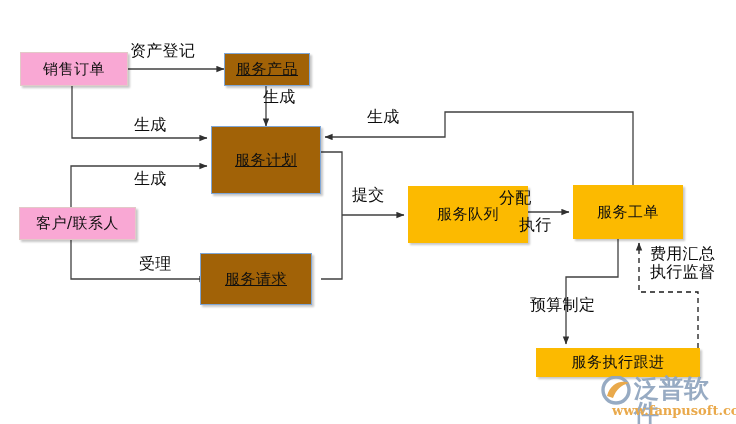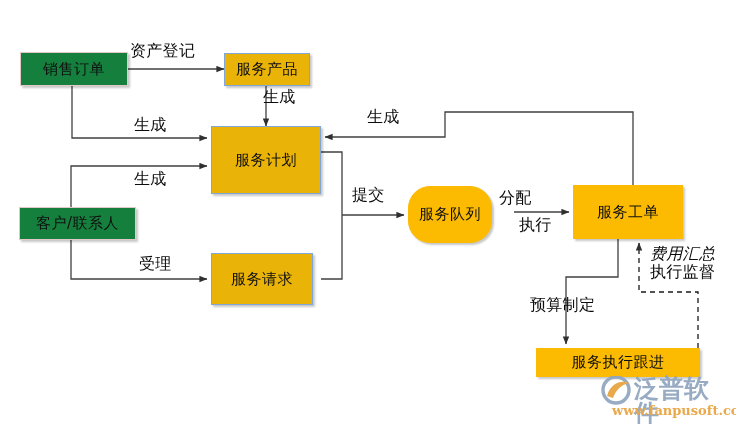--- a/index.html
+++ b/index.html
@@ -31,26 +31,27 @@
     align-items: center;
     justify-content: center;
     font-size: 15px;
     color: #101010;
     letter-spacing: 0.5px;
     line-height: 1;
     z-index: 3;
     box-shadow: 2px 2px 2px rgba(0,0,0,0.22);
   }
   .node-pink {
-    background: #15803d;
+    background: #f9a8d4;
     border: 1px solid #E2C9C8;
   }
   .node-blue {
-    background: #eab308;
+    background: #a16207;
     border: 1px solid #7FA6D6;
+    text-decoration: underline;
   }
   .node-orange {
     background: #FCBA00;
     border: 1px solid #FCBA00;
   }
   .edge-label {
     position: absolute;
     font-size: 16px;
     color: #0c0c0c;
     white-space: nowrap;
@@ -135,25 +136,25 @@
   </div>
 
   <div class="node node-pink" style="left:19px; top:207px; width:117px; height:33px;">
     <span>客户/联系人</span>
   </div>
 
   <div class="node node-blue" style="left:211px; top:126px; width:110px; height:68px;">
     <span>服务计划</span>
   </div>
 
-  <div class="node node-blue" style="left:211px; top:253px; width:102px; height:52px;">
+  <div class="node node-blue" style="left:200px; top:253px; width:112px; height:52px;">
     <span>服务请求</span>
   </div>
 
-  <div class="node node-orange" style="left:408px; top:186px; width:84px; height:57px;border-radius:22px;">
+  <div class="node node-orange" style="left:408px; top:186px; width:120px; height:57px;">
     <span>服务队列</span>
   </div>
 
   <div class="node node-orange" style="left:536px; top:348px; width:164px; height:29px;">
     <span>服务执行跟进</span>
   </div>
 
   <div class="node node-orange" style="left:573px; top:185px; width:110px; height:54px;">
     <span>服务工单</span>
   </div>
@@ -170,21 +171,21 @@
 
   <div class="edge-label" style="left:352px; top:186px;">提交</div>
 
   <div class="edge-label" style="left:499px; top:189px;">分配</div>
   <div class="edge-label" style="left:519px; top:216px;">执行</div>
 
   <div class="edge-label" style="left:367px; top:108px;">生成</div>
 
   <div class="edge-label" style="left:530px; top:263px;margin-top:33px;">预算制定</div>
 
-  <div class="edge-label" style="left:650px; top:245px;font-style:italic;">费用汇总</div>
+  <div class="edge-label" style="left:650px; top:245px;">费用汇总</div>
   <div class="edge-label" style="left:650px; top:263px;">执行监督</div>
 
   <div id="watermark">
     <svg width="36" height="30" viewBox="0 0 36 30" style="position:absolute; left:0; top:0;">
       <circle cx="16" cy="14" r="13" fill="none" stroke="#8FA4BE" stroke-width="3.4"></circle>
       <path d="M7,20 C11,6 22,4 29,7 C21,9 16,14 13,22 z" fill="#E8A23C"></path>
     </svg>
     <div id="wm-text">泛普软件</div>
     <div id="wm-url">www.fanpusoft.com</div>
   </div>

